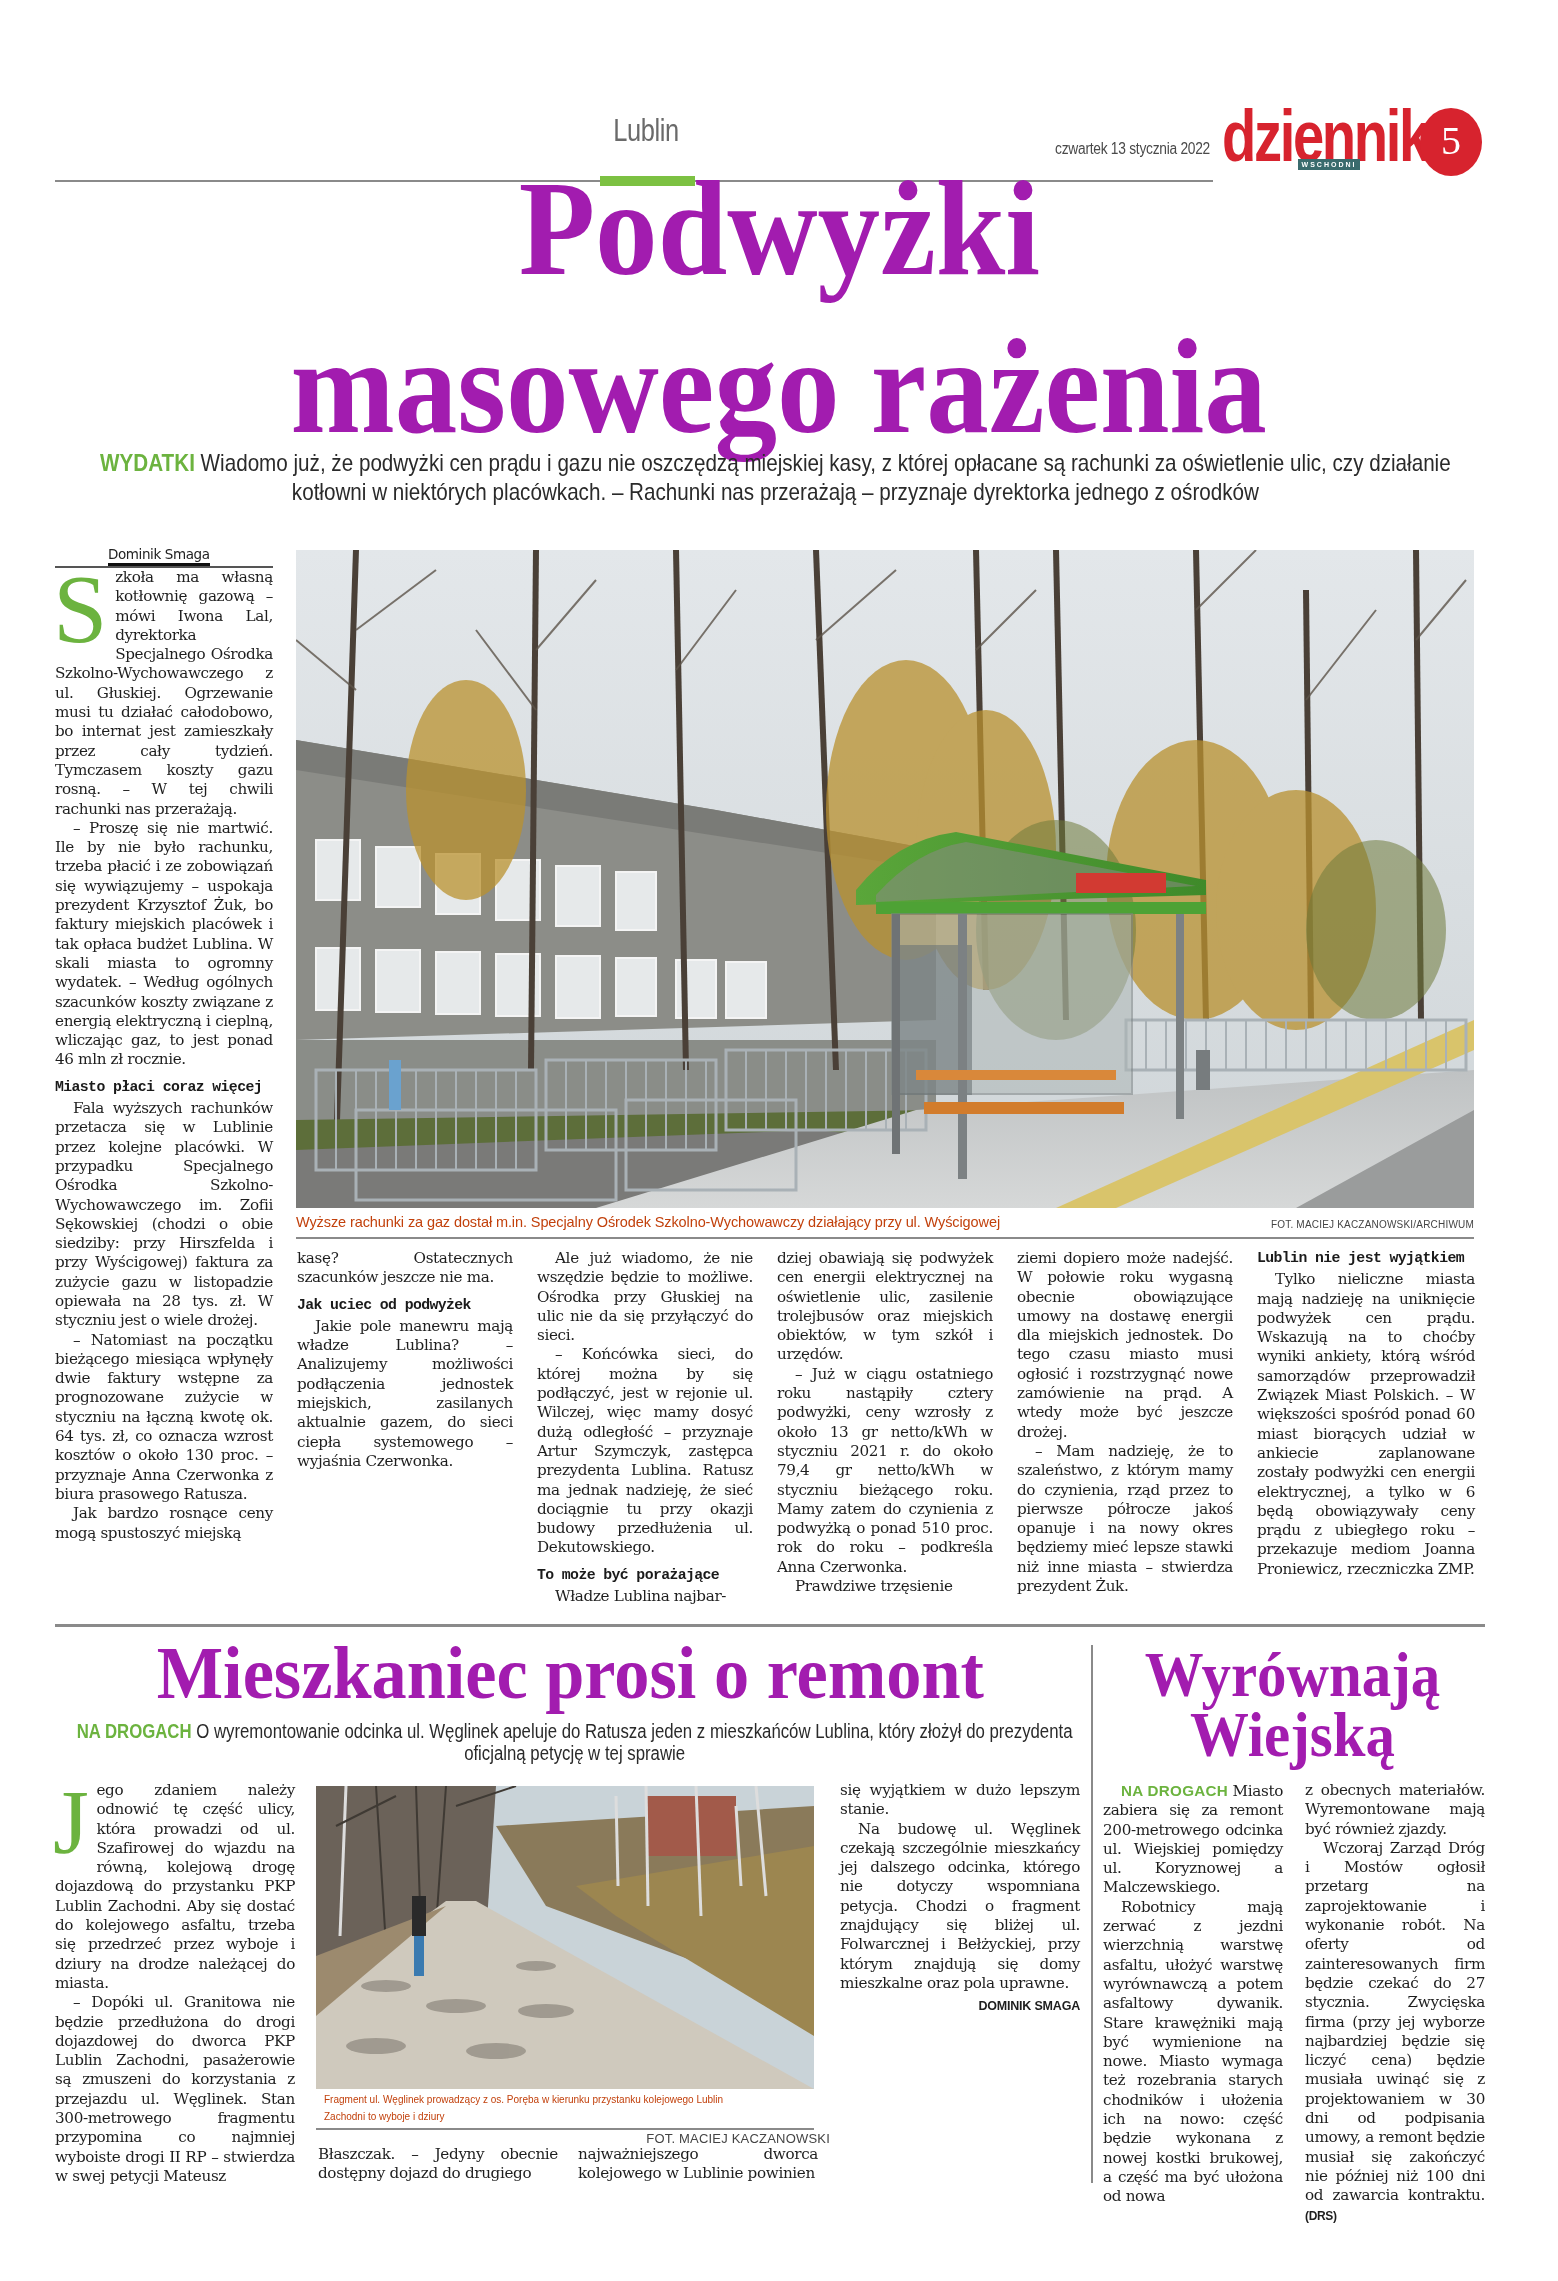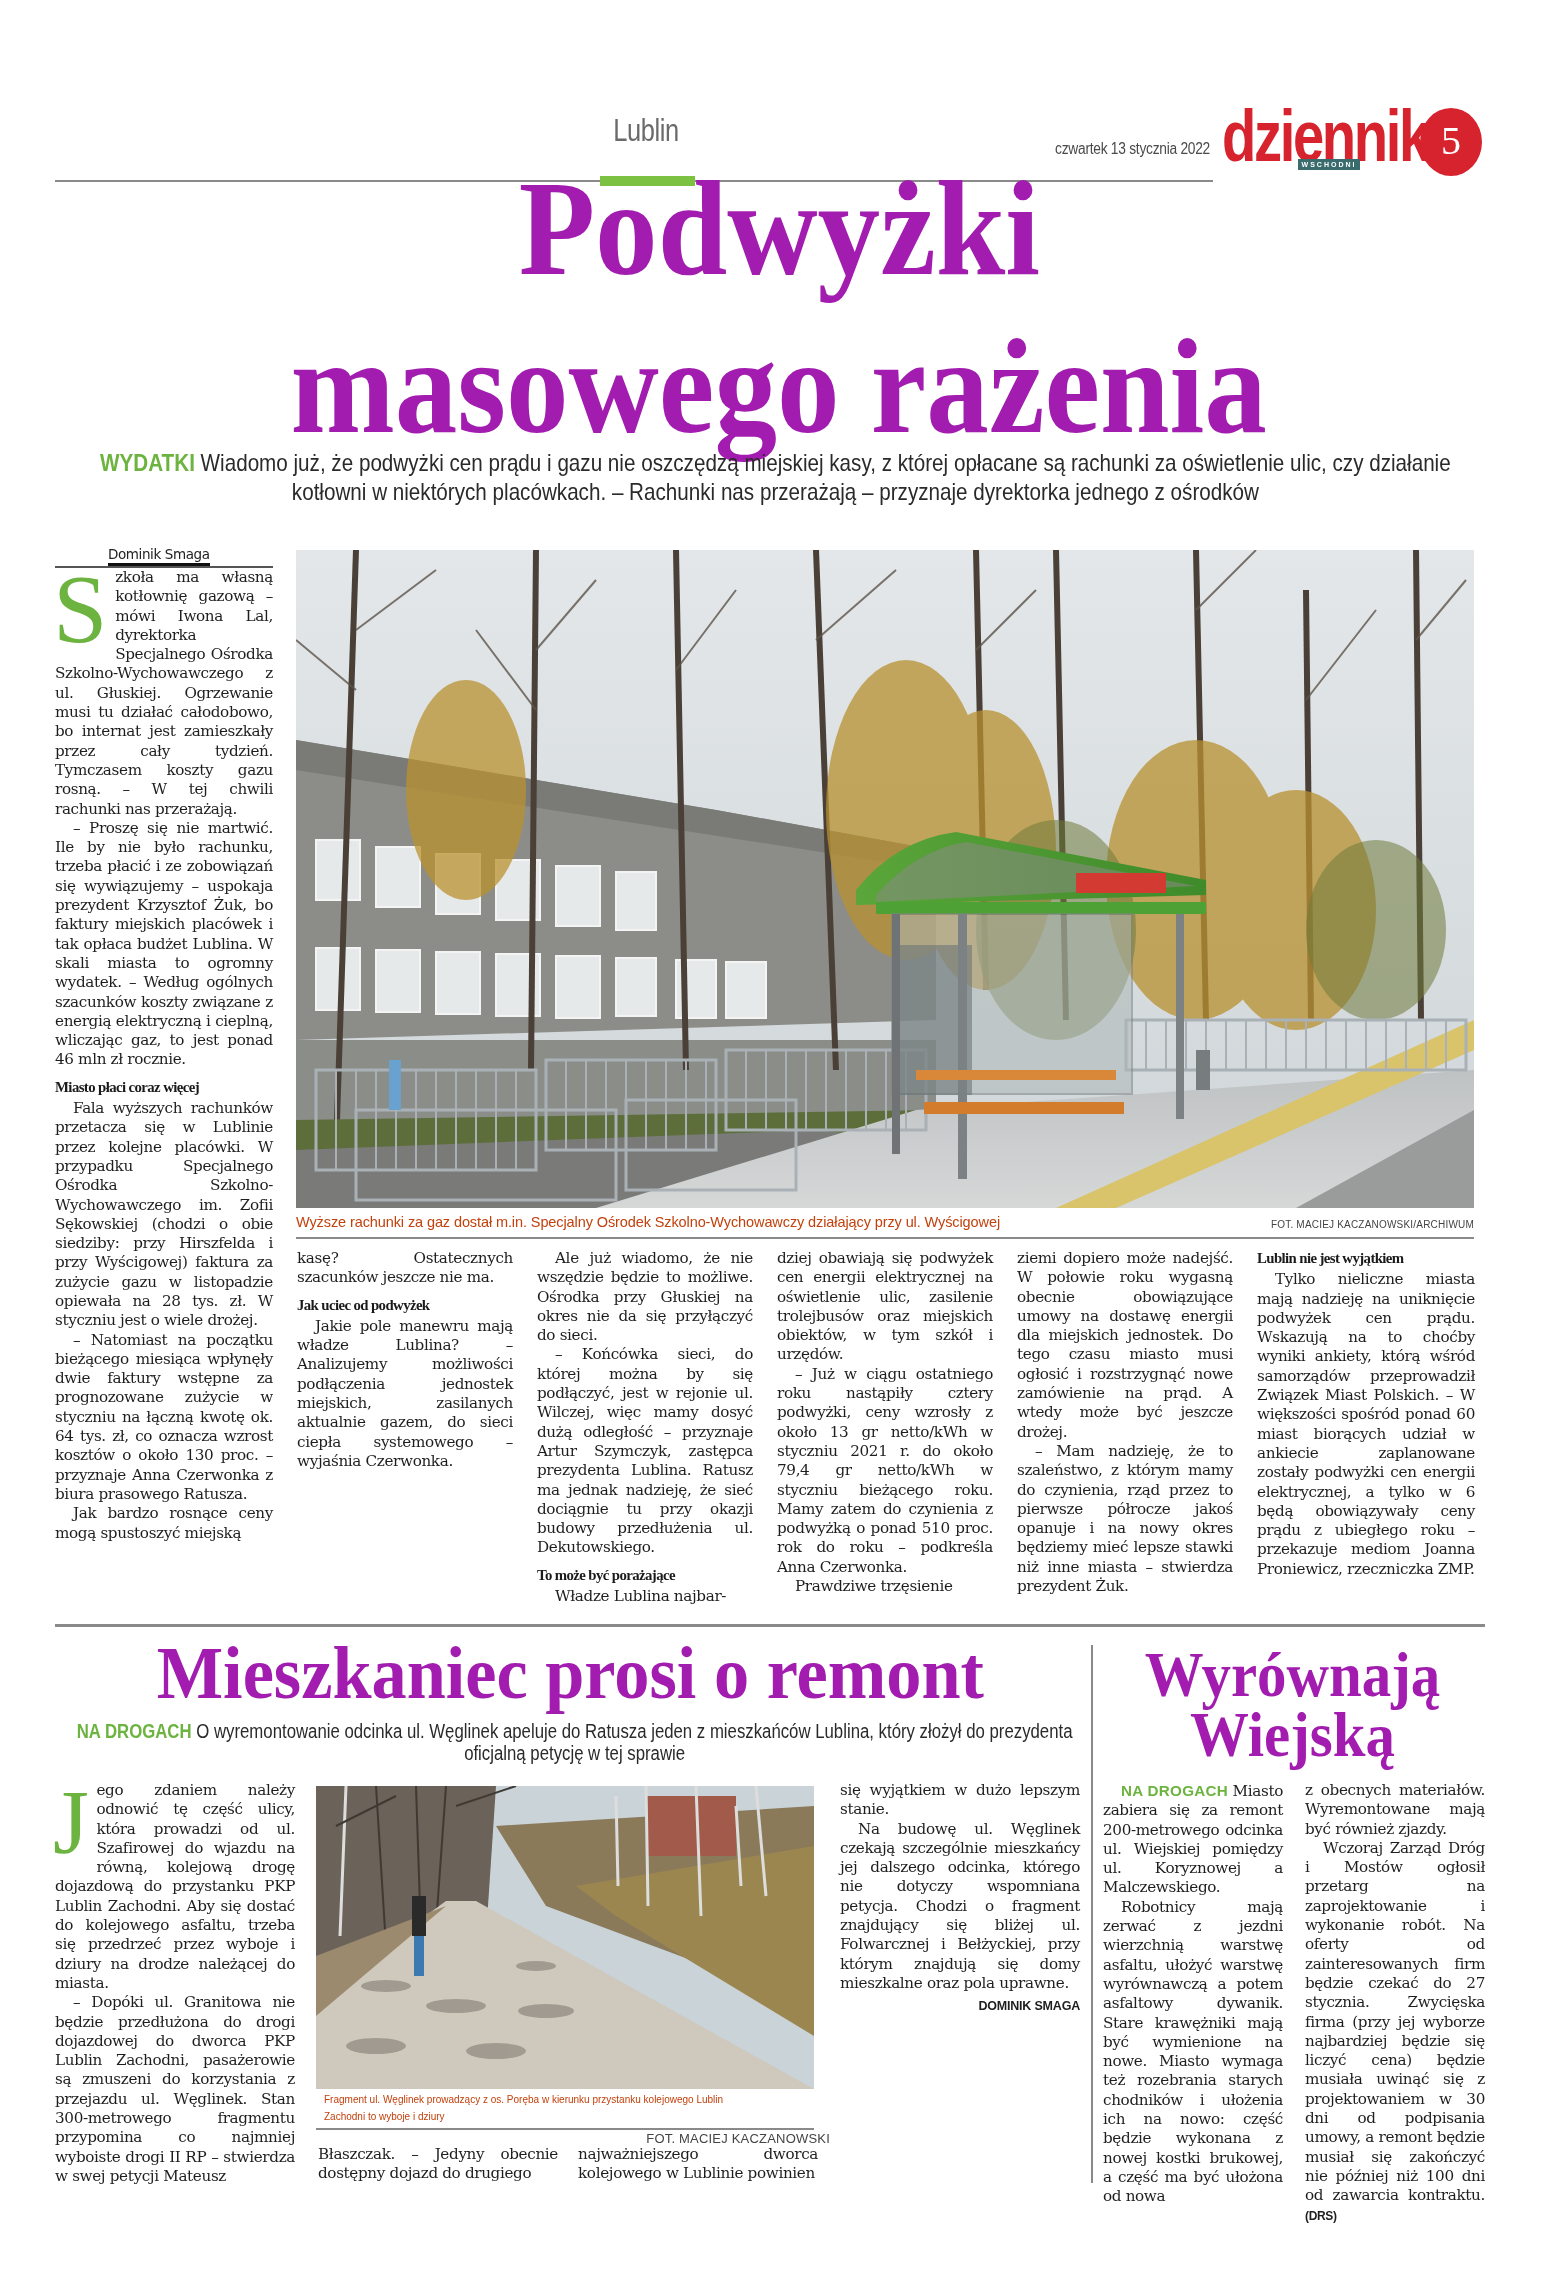--- a/index.html
+++ b/index.html
@@ -37,21 +37,21 @@
   
   .byline { position: absolute; left: 55px; top: 546px; width: 218px; height: 22px; border-bottom: 2px solid #555; }
   .byline span { position: absolute; left: 53px; top: 0; font-family: "DejaVu Sans", sans-serif; font-size: 13.5px; color: #222;
     border-bottom: 3px solid #111; letter-spacing: -0.4px; padding-bottom: 1px; }
 
   
   .col { position: absolute; font-family: "DejaVu Serif", serif; font-size: 15.2px; line-height: 19.3px; color: #1e1e1e;
     text-align: justify; hyphens: manual; letter-spacing: -0.35px; }
   .col p { text-indent: 18px; }
   .col p.noind { text-indent: 0; }
-  .col h4 { font-family: Liberation Serif, serif; font-weight: bold; font-size: 14.8px; line-height: 19.3px; margin: 8px 0 2px 0;
+  .col h4 { font-family: Liberation Mono, monospace; font-weight: bold; font-size: 14.8px; line-height: 19.3px; margin: 8px 0 2px 0;
     letter-spacing: -0.6px; color: #1a1a1a; }
   .dropcap { float: left; font-family: "Liberation Serif", serif; color: #6cb33f; font-size: 98px; line-height: 78px;
     margin: 2px 8px 0 -2px; height: 76px; }
 
   
   .photo { position: absolute; overflow: hidden; }
   .caption { position: absolute; font-family: "Liberation Sans", sans-serif; color: #c2410c; }
   .credit { position: absolute; font-family: "Liberation Sans", sans-serif; color: #444; font-size: 10.5px; letter-spacing: 0.2px; text-transform: uppercase; }
   .rule { position: absolute; background: #8a8a8a; }
 
@@ -207,21 +207,21 @@
   <p>Jak bardzo rosnące ceny mogą spustoszyć miejską</p>
 </div>
 
 <div class="col" style="left:297px; top:1249px; width:216px;">
   <p class="noind">kasę? Ostatecznych szacunków jeszcze nie ma.</p>
   <h4>Jak uciec od podwyżek</h4>
   <p>Jakie pole manewru mają władze Lublina? – Analizujemy możliwości podłączenia jednostek miejskich, zasilanych aktualnie gazem, do sieci ciepła systemowego – wyjaśnia Czerwonka.</p>
 </div>
 
 <div class="col" style="left:537px; top:1249px; width:216px;">
-  <p>Ale już wiadomo, że nie wszędzie będzie to możliwe. Ośrodka przy Głuskiej na okres nie da się przyłączyć do sieci.</p>
+  <p>Ale już wiadomo, że nie wszędzie będzie to możliwe. Ośrodka przy Głuskiej na ulic nie da się przyłączyć do sieci.</p>
   <p>– Końcówka sieci, do której można by się podłączyć, jest w rejonie ul. Wilczej, więc mamy dosyć dużą odległość – przyznaje Artur Szymczyk, zastępca prezydenta Lublina. Ratusz ma jednak nadzieję, że sieć dociągnie tu przy okazji budowy przedłużenia ul. Dekutowskiego.</p>
   <h4>To może być porażające</h4>
   <p>Władze Lublina najbar-</p>
 </div>
 
 <div class="col" style="left:777px; top:1249px; width:216px;">
   <p class="noind">dziej obawiają się podwyżek cen energii elektrycznej na oświetlenie ulic, zasilenie trolejbusów oraz miejskich obiektów, w tym szkół i urzędów.</p>
   <p>– Już w ciągu ostatniego roku nastąpiły cztery podwyżki, ceny wzrosły z około 13 gr netto/kWh w styczniu 2021 r. do około 79,4 gr netto/kWh w styczniu bieżącego roku. Mamy zatem do czynienia z podwyżką o ponad 510 proc. rok do roku – podkreśla Anna Czerwonka.</p>
   <p>Prawdziwe trzęsienie</p>
 </div>

